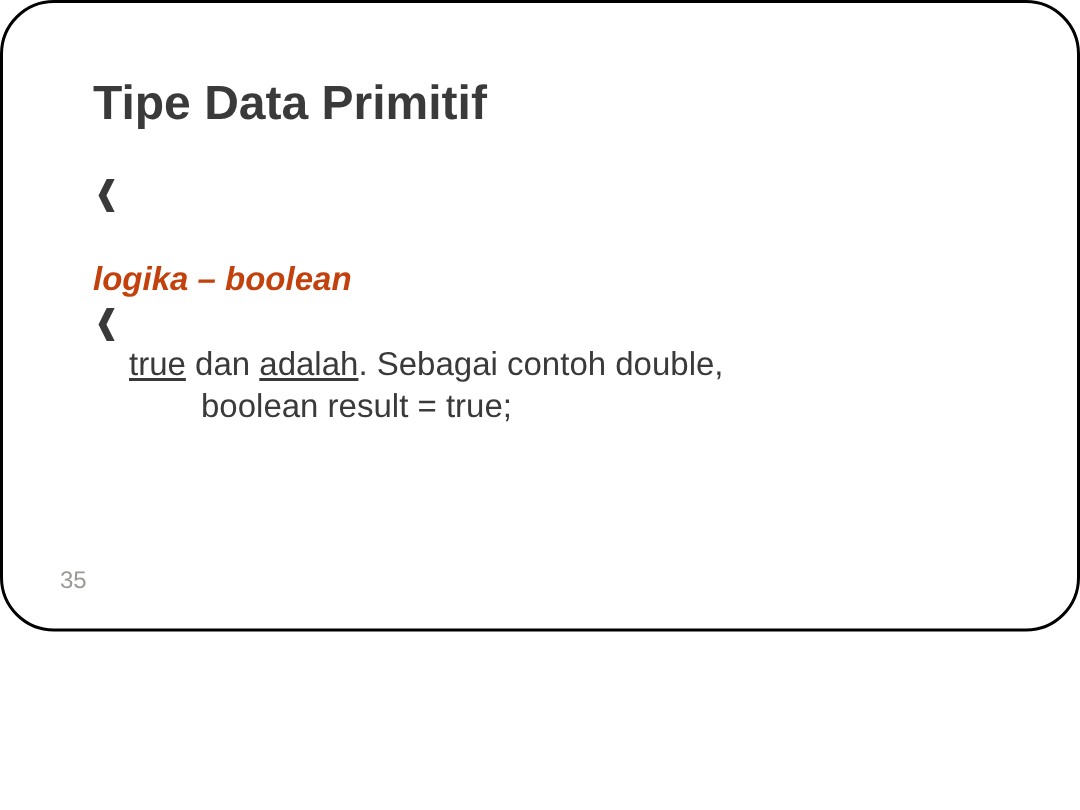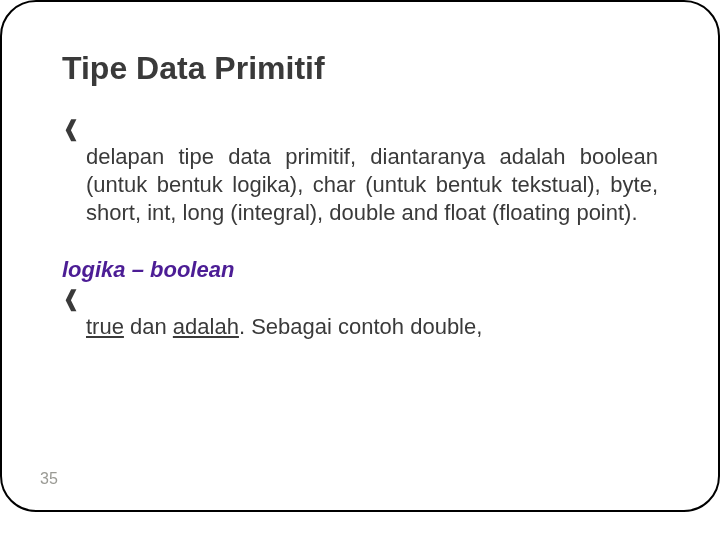--- a/index.html
+++ b/index.html
@@ -1,18 +1,18 @@
 <!DOCTYPE html>
 <html><head>
 <meta charset="utf-8">
 <style>
   * { margin: 0; padding: 0; box-sizing: border-box; }
   html, body { width: 720px; height: 540px; background: #fff; font-family: Arial, Helvetica, sans-serif; }
   .slide {
-    width: 720px; height: 512px;
+    width: 720px; height: 421px;
     border: 2px solid #000;
     border-radius: 36px;
     padding: 48px 60px 40px 60px;
     position: relative;
     color: #3a3a3a;
   }
   .title {
     font-size: 32px;
     font-weight: bold;
     margin-bottom: 28px;
@@ -38,21 +38,21 @@
     line-height: 28px;
     text-align: justify;
     text-align-last: left;
     padding-left: 24px;
   }
   .subheading {
     font-size: 22px;
     font-weight: bold;
     font-style: italic;
     margin-bottom: 2px;
-    color: #4c1d95;
+    color: #c2410c;
   }
   .b2-first {
     font-size: 22px;
     line-height: 28px;
   }
   .b2-line2 {
     font-size: 22px;
     line-height: 28px;
     padding-left: 24px;
   }
@@ -74,29 +74,29 @@
 <body>
 
 <div class="slide">
 
   <h1 class="title">Tipe Data Primitif</h1>
 
   <div class="block">
     <div class="bullet-row">
       <span class="bullet-icon">❰</span>
     </div>
-    <div class="bullet-rest">delapan tipe data primitif, diantaranya adalah boolean (untuk bentuk logika), char (untuk bentuk tekstual), byte, short, int, long (integral), double and float (floating point).</div>
   </div>
 
   <div class="subheading">logika – boolean</div>
 
   <div class="block">
     <div class="bullet-row">
       <span class="bullet-icon">❰</span>
     </div>
     <div class="b2-line2">
       <span class="underline">true</span><span> dan </span><span class="underline">adalah</span><span>. Sebagai contoh double,</span>
     </div>
+    <div class="b2-line3">boolean result = true;</div>
   </div>
 
   <div class="page-num">35</div>
 
 </div>
 
 </body></html>

